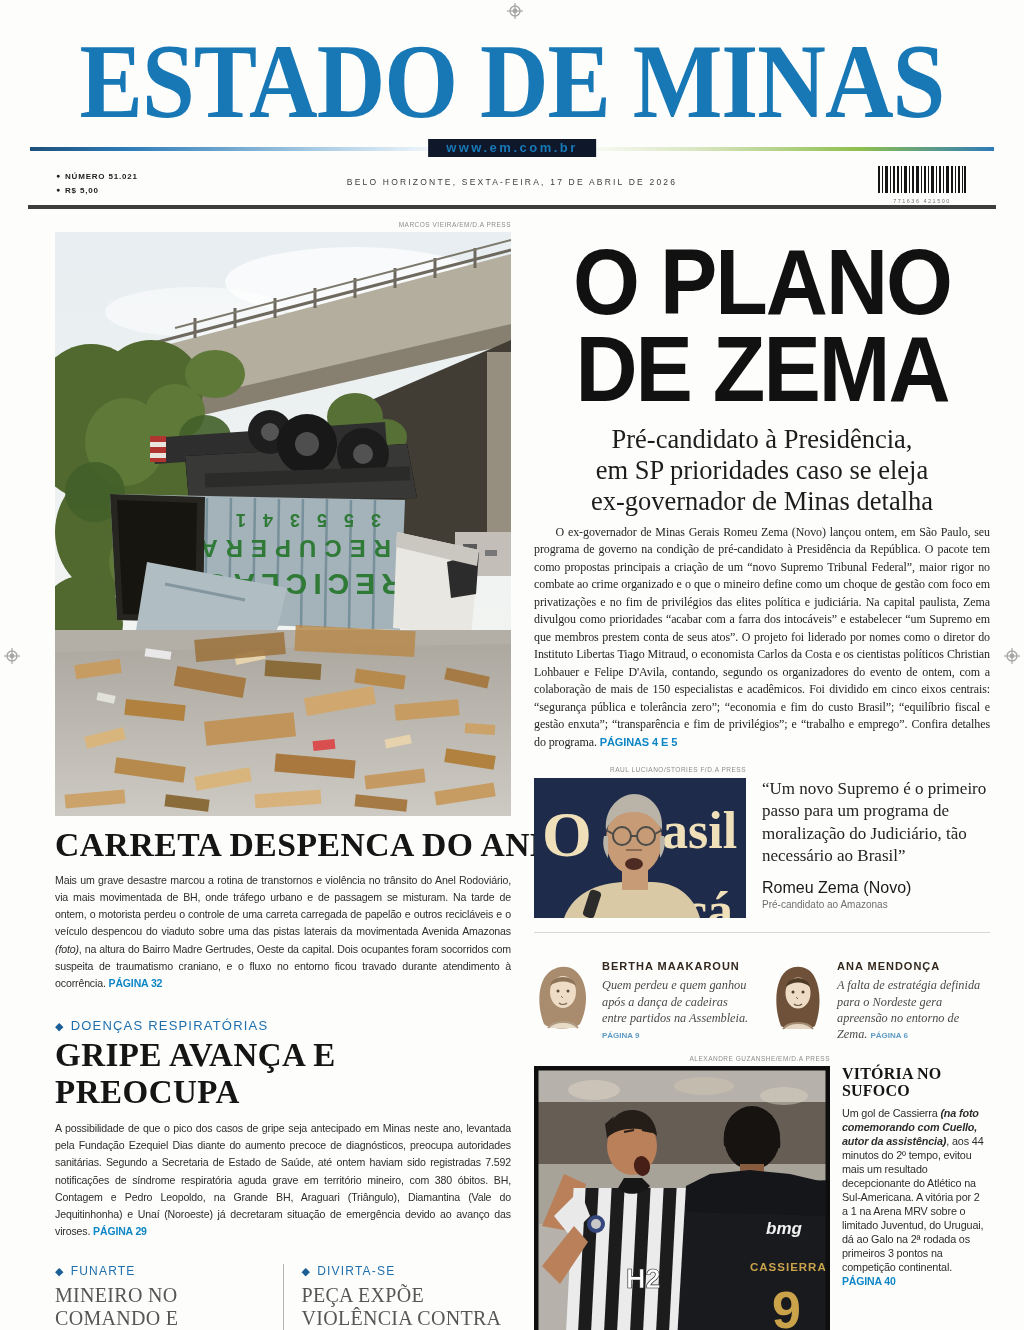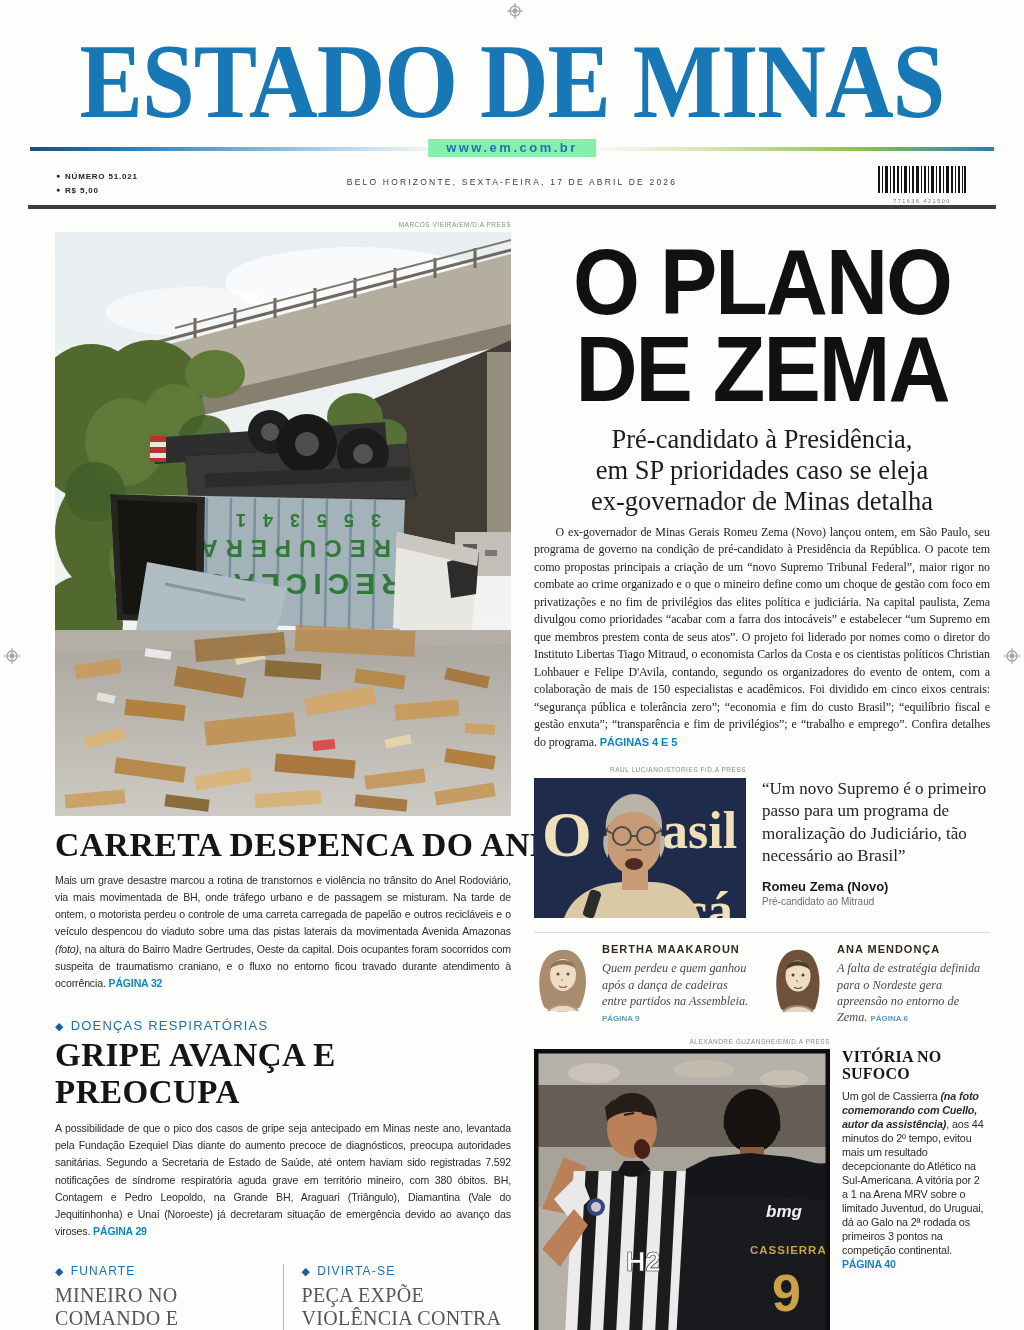--- a/index.html
+++ b/index.html
@@ -7,21 +7,21 @@
 
   
   .regmark{position:absolute;width:16px;height:16px;opacity:.75;}
 
   
   .masthead{position:absolute;left:30px;right:30px;top:20px;text-align:center;color:#1878b6;
     font-family:"Liberation Serif",serif;font-weight:bold;font-size:95px;letter-spacing:-1px;
     transform:scaleY(1.12);transform-origin:top center;white-space:nowrap;}
   .rule-gradient{position:absolute;left:30px;right:30px;top:147px;height:4px;
     background:linear-gradient(90deg,#1d4f79,#2e7cb8 10%,#a9cce4 30%,#ffffff 44%,#ffffff 56%,#d6e4bd 70%,#8fbf4e 86%,#2e7cb8 100%);}
-  .site-url{position:absolute;left:50%;top:139px;transform:translateX(-50%);background:#86efac;
+  .site-url{position:absolute;left:50%;top:139px;transform:translateX(-50%);background:#0f172a;
     padding:0 18px;font-size:13px;font-weight:bold;color:#1878b6;letter-spacing:2.5px;line-height:18px;}
 
   
   .issue-info{position:absolute;left:56px;top:169px;font-size:8px;font-weight:bold;color:#222;letter-spacing:.8px;line-height:13px;}
   .issue-info .b{font-size:7px;vertical-align:1px;margin-right:4px;}
   .dateline{position:absolute;left:0;right:0;top:177px;text-align:center;font-size:8.5px;color:#3c3c3c;letter-spacing:2.2px;}
   .barcode{position:absolute;right:58px;top:166px;}
   .barcode .digits{font-size:5.5px;color:#777;letter-spacing:1.5px;text-align:center;margin-top:1px;}
   .rule-thick{position:absolute;left:28px;right:28px;top:205px;height:4px;background:#3e3e3e;}
 
@@ -51,28 +51,28 @@
   .briefs{display:flex;margin-top:24px;}
   .brief{width:218px;}
   .brief + .brief{border-left:1px solid #b5b5b5;padding-left:18px;margin-left:18px;}
   .brief .title{font-family:"Liberation Serif",serif;font-size:20px;line-height:1.15;color:#565656;margin-top:6px;letter-spacing:.3px;}
 
   
   .quote-row{display:flex;margin-top:4px;}
   .quote-photo{flex:0 0 212px;}
   .quote-txt{padding-left:16px;}
   .quote-text{font-family:"Liberation Serif",serif;font-size:17px;line-height:1.3;color:#242424;}
-  .quote-author{font-size:13px;font-weight:bold;color:#1a1a1a;margin-top:12px;}
+  .quote-author{font-size:16px;font-weight:normal;color:#1a1a1a;margin-top:12px;}
   .quote-role{font-size:10px;color:#6e6e6e;margin-top:2px;}
 
   .hairline{border:none;border-top:1px solid #d7d7d7;margin:14px 0 10px;}
 
   
   .columnists{display:flex;gap:14px;}
-  .columnist{display:flex;width:221px;}
+  .columnist{display:flex;width:221px;margin-top:17px;}
   .columnist .pic{flex:0 0 58px;}
   .columnist .txt{padding-left:10px;}
   .columnist .name{font-size:11px;font-weight:bold;letter-spacing:1px;color:#33281e;}
   .columnist .blurb{font-family:"Liberation Serif",serif;font-style:italic;font-size:12.3px;line-height:1.32;color:#4a4a4a;margin-top:5px;}
   .columnist .pageref{font-size:8px;color:#5e9bc4;font-style:normal;}
 
   
   .sports{display:flex;margin-top:3px;}
   .sports-photo{flex:0 0 296px;}
   .sports-txt{padding-left:12px;width:142px;}
@@ -348,21 +348,21 @@
         </g>
 
         <ellipse cx="100" cy="86" rx="9" ry="6" fill="#4d2a22"></ellipse>
         <path d="M92,72 L108,72" stroke="#8a6a50" stroke-width="2"></path>
 
         <rect x="52" y="112" width="12" height="28" rx="4" fill="#2b2b2b" transform="rotate(18 58 126)"></rect>
       </svg>
       <div class="quote-txt">
         <div class="quote-text">“Um novo Supremo é o primeiro passo para um programa de moralização do Judiciário, tão necessário ao Brasil”</div>
         <div class="quote-author">Romeu Zema (Novo)</div>
-        <div class="quote-role">Pré-candidato ao Mitraud</div>
+        <div class="quote-role">Pré-candidato ao Amazonas</div>
       </div>
     </div>
   </div>
 
   <hr class="hairline">
 
   <div class="columnists">
     <div class="columnist">
       <svg class="pic" width="58" height="70" viewBox="0 0 58 70">
         <path d="M10,64 C2,44 4,18 18,10 C28,4 40,6 46,16 C54,28 54,48 46,64 C40,70 16,70 10,64 Z" fill="#a9real" opacity="0"></path>

